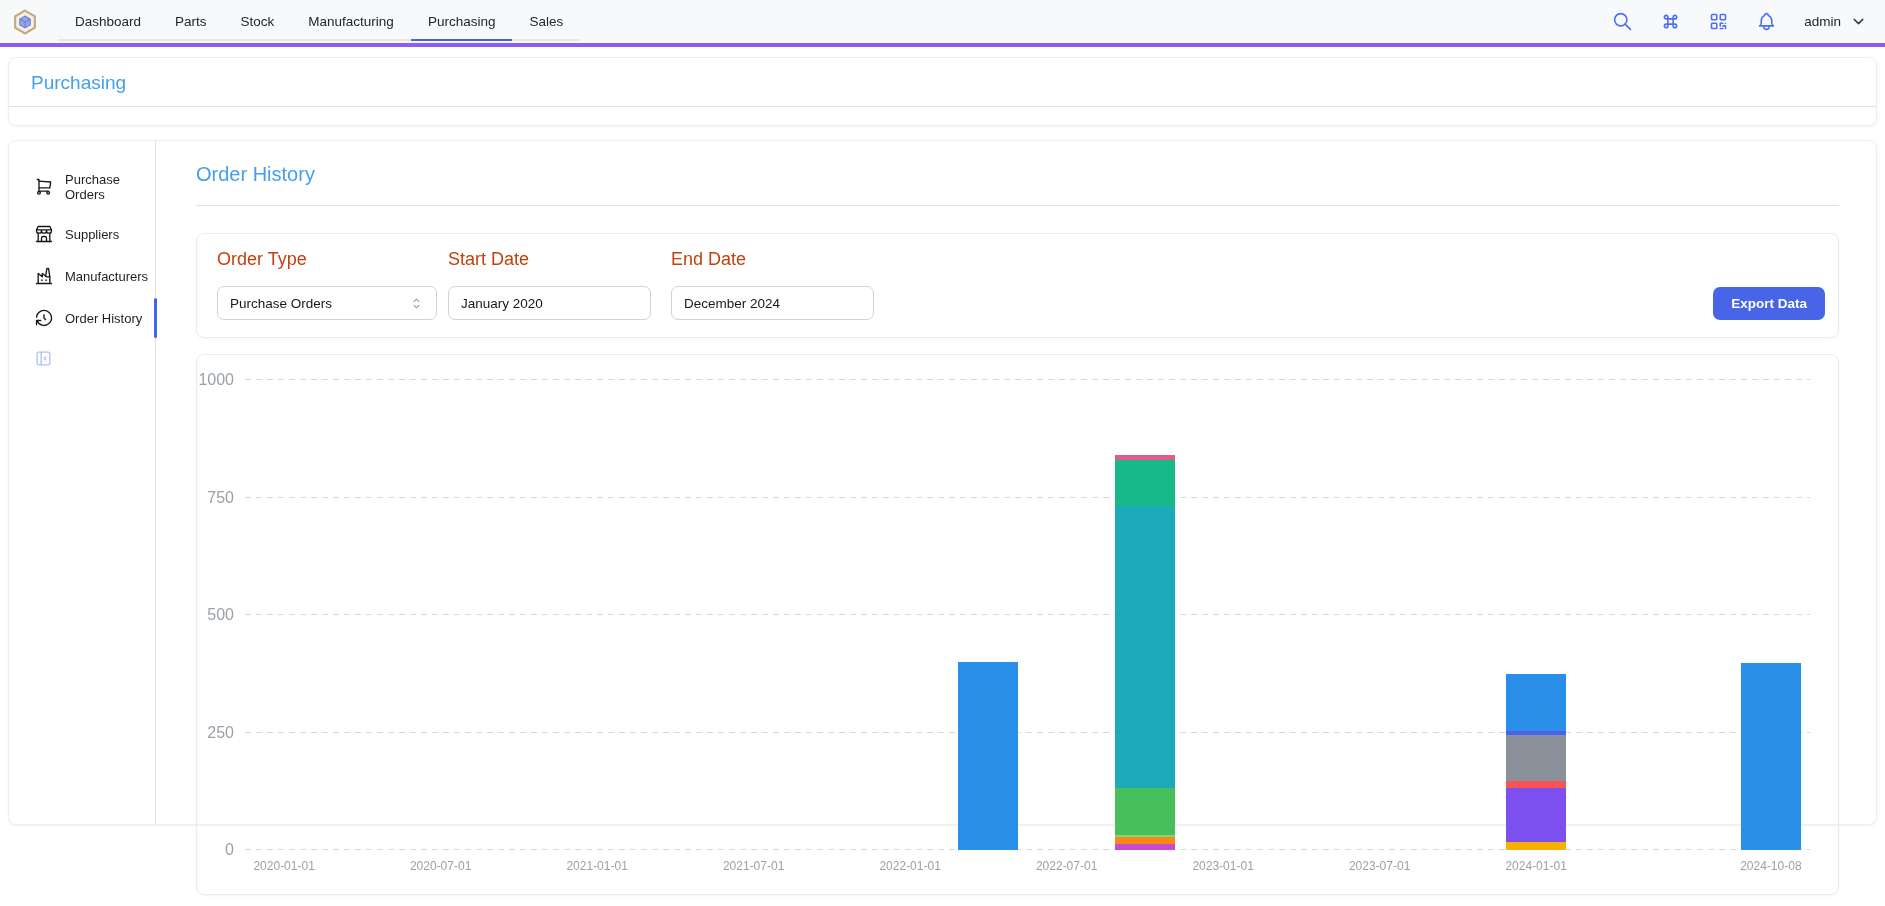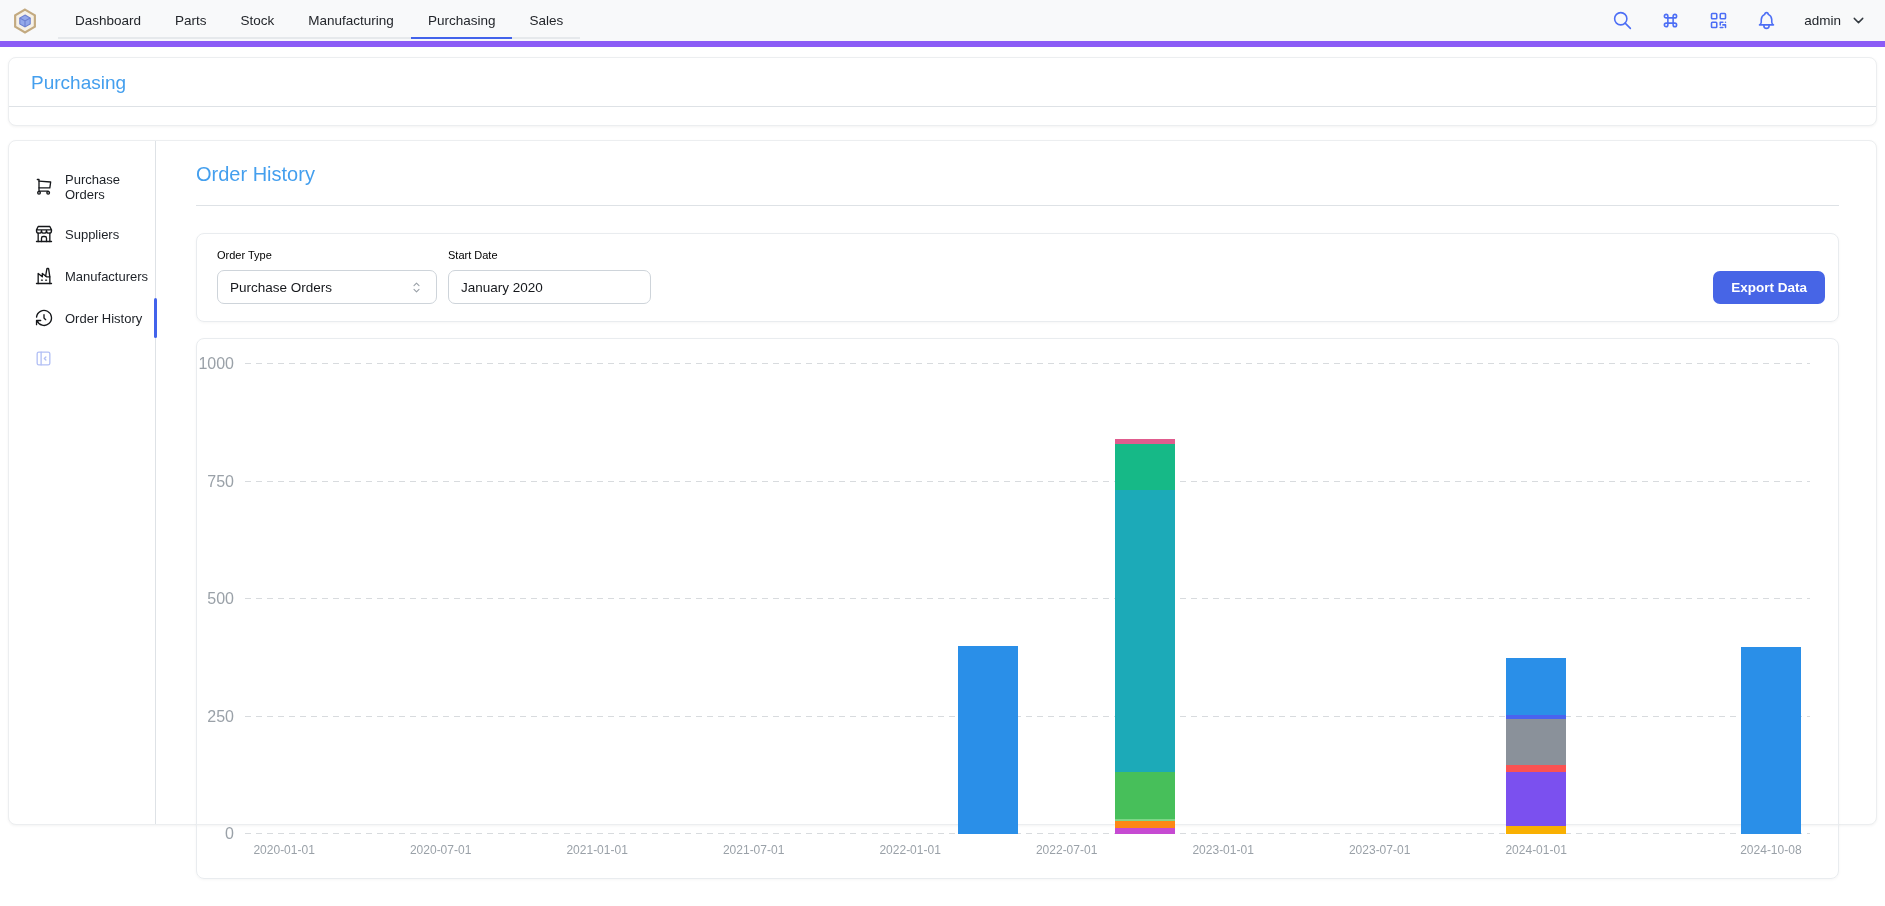--- a/index.html
+++ b/index.html
@@ -1,21 +1,21 @@
 <!DOCTYPE html>
 <html><head>
 <meta charset="utf-8">
 <style>
   * { box-sizing: border-box; margin: 0; padding: 0; }
   html,body { width:1885px; height:906px; overflow:hidden; background:#fff;
     font-family:"Liberation Sans", sans-serif; color:#212529; }
 
   
   .navbar { height:47px; display:flex; align-items:stretch; background:#f8f9fa;
-    border-bottom:6px solid #8b5cf6; padding:0 18px 0 12px; }
+    border-bottom:4px solid #8b5cf6; padding:0 18px 0 12px; }
   .logo { display:flex; align-items:center; margin-right:20px; cursor:pointer; }
   .tabs { display:flex; position:relative; }
   .tabs::after { content:""; position:absolute; left:0; right:0; bottom:2px; height:2px;
     background:#e6e9ec; }
   .tab { display:flex; align-items:center; padding:0 17px; font-size:13.5px; color:#23262b;
     cursor:pointer; position:relative; white-space:nowrap; }
   .tab.active::after { content:""; position:absolute; left:0; right:0; bottom:2px; height:2px;
     background:#4263eb; z-index:2; }
   .nav-right { margin-left:auto; display:flex; align-items:center; gap:27px; }
   .nav-icon { display:flex; align-items:center; cursor:pointer; }
@@ -42,21 +42,21 @@
   .collapse-btn { margin:10px 0 0 25px; cursor:pointer; display:inline-flex; }
   .collapse-btn svg { stroke:#b3c0f5; }
 
   .content { flex:1; padding:22px 37px 24px 40px; min-width:0; }
   .content h2 { font-size:20px; font-weight:400; color:#449fee; margin-bottom:19px; }
   .content .rule { border:none; border-top:1px solid #dee2e6; margin-bottom:27px; }
 
   
   .filter-card { border:1px solid #e9ecef; border-radius:8px; box-shadow:0 1px 3px rgba(0,0,0,.04);
     padding:15px 13px 17px 20px; display:flex; align-items:flex-end; gap:11px; }
-  .field label { display:block; font-size:11px; color:#000000; margin-bottom:9px; }
+  .field label { display:block; font-size:18px; color:#c2410c; margin-bottom:16px; }
   .ctrl { height:34px; border:1px solid #ced4da; border-radius:7px; background:#fff;
     display:flex; align-items:center; padding:0 12px; font-size:13.5px; color:#16181c; }
   .select { justify-content:space-between; cursor:pointer; gap:8px; }
   .select svg { stroke:#9aa1a8; flex-shrink:0; }
   .select.focused { border:2px solid #4d6ef2; padding:0 11px; }
   .w-ordertype { width:220px; } .w-date { width:112px; } .w-grouping { width:218px; }
   input.ctrl { outline:none; width:100%; }
   .field.gap-l { margin-left:9px; }
   .export-btn { margin-left:auto; align-self:flex-end; background:#4765e6; color:#fff;
     border:none; border-radius:7px; height:33px; padding:0 18px; font-size:13.5px;
@@ -195,20 +195,24 @@
           <span>Purchase Orders</span>
           <svg width="15" height="15" viewBox="0 0 24 24" fill="none" stroke-width="1.8" stroke-linecap="round" stroke-linejoin="round">
             <path d="M8 9l4 -4l4 4"></path>
               <path d="M16 15l-4 4l-4 -4"></path>
           </svg>
         </div>
       </div>
       <div class="field">
         <label>Start Date</label>
         <input class="ctrl w-date" value="January 2020" style="">
+      </div>
+      <div class="field gap-l">
+        <label>End Date</label>
+        <input class="ctrl w-date" value="December 2024" style="">
       </div>
       <button class="export-btn">Export Data</button>
     </div>
 
     <div class="chart-card">
       <div class="chart">
         <div class="plot" id="plot">
             <div class="gridline" style="bottom: 0%;"></div>
             <span class="ylabel" style="bottom: 0%;">0</span>
             <div class="gridline" style="bottom: 25%;"></div>

